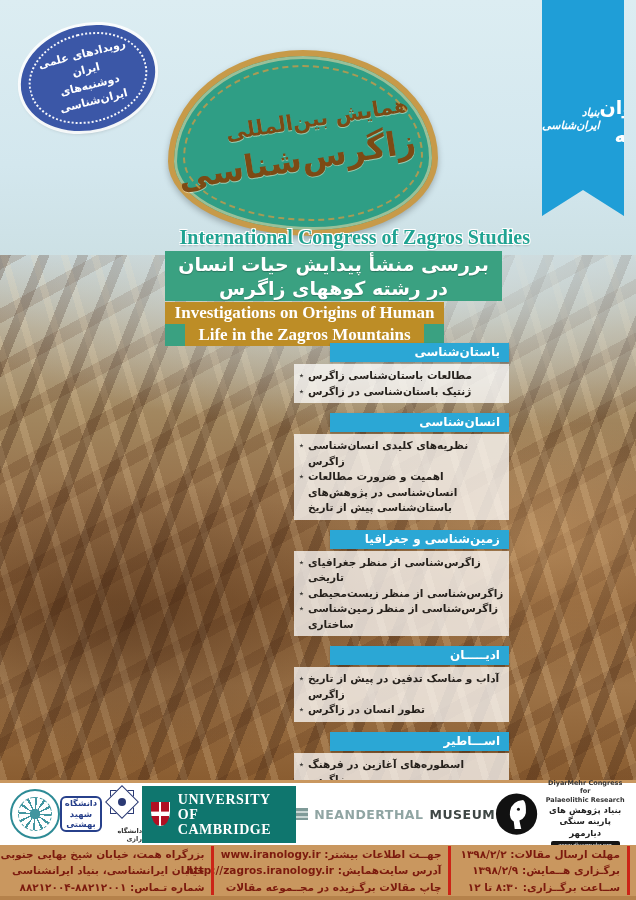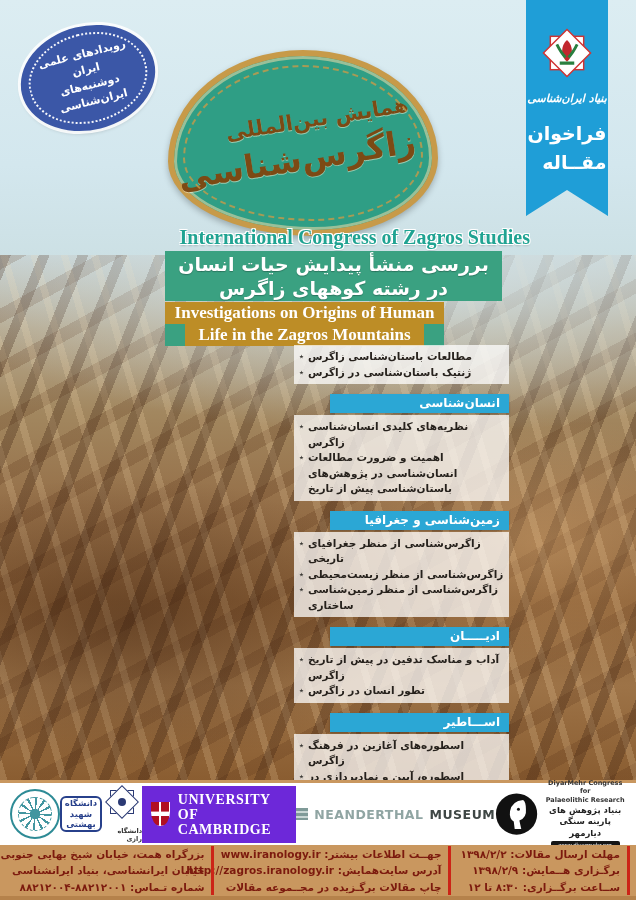--- a/index.html
+++ b/index.html
@@ -18,23 +18,23 @@
       repeating-linear-gradient(151deg,rgba(90,51,24,.22) 0 13px,rgba(0,0,0,0) 13px 47px),
       linear-gradient(180deg,#c7d2d2 0%,#b6a98f 14%,#a2875f 30%,#956f48 48%,#8a5f36 66%,#9d7347 82%,#8a5d31 100%);}
   
   .stamp{position:absolute;left:20px;top:26px;width:136px;height:104px;transform:rotate(-14deg);
     background:#3b57a7;border-radius:50%;box-shadow:0 0 0 3px rgba(255,255,255,.85),0 2px 4px rgba(0,0,0,.25);
     display:flex;align-items:center;justify-content:center;}
   .stamp-in{width:86%;height:82%;border:2px dotted rgba(255,255,255,.95);border-radius:50%;
     display:flex;flex-direction:column;align-items:center;justify-content:center;text-align:center;
     color:#fff;font-weight:bold;font-size:11px;line-height:1.45;direction:rtl;}
   
-  .ribbon{position:absolute;left:526px;top:0;width:82px;height:216px;background:#1f9ed7;
+  .ribbon{position:absolute;left:542px;top:0;width:82px;height:216px;background:#1f9ed7;
     clip-path:polygon(0 0,100% 0,100% 100%,50% 88%,0 100%);box-shadow:0 2px 4px rgba(0,0,0,.2);
-    display:flex;flex-direction:column;align-items:center;padding-top:24px;box-sizing:border-box;}
+    display:flex;flex-direction:row;align-items:center;padding-top:12px;box-sizing:border-box;}
   .emblem{width:58px;height:58px;}
   .foundation{color:#fff;font-size:11px;font-weight:bold;margin-top:10px;direction:rtl;font-style:italic;}
   .call{color:#fff;font-weight:bold;font-size:19px;line-height:1.5;margin-top:14px;text-align:right;direction:rtl;}
   
   .medallion{position:absolute;left:168px;top:50px;width:258px;height:174px;background:#2f9e85;
     border:6px solid #c79a49;border-radius:50% 50% 46% 54% / 60% 58% 42% 40%;
     box-shadow:0 3px 6px rgba(0,0,0,.25), inset 0 0 0 3px rgba(240,220,170,.55);
     display:flex;flex-direction:column;align-items:center;justify-content:center;}
   .medallion:after{content:"";position:absolute;inset:9px;border:2px dashed rgba(199,154,73,.8);
     border-radius:inherit;pointer-events:none;}
@@ -76,21 +76,21 @@
     repeating-conic-gradient(#2e8b96 0 9deg,transparent 9deg 30deg);opacity:.9;}
   .sbu-box{width:42px;height:36px;border:2px solid #27408b;border-radius:6px;
     display:flex;align-items:center;justify-content:center;text-align:center;
     color:#27408b;font-weight:bold;font-size:8.5px;line-height:1.25;direction:rtl;padding:2px;box-sizing:border-box;}
   .razi{display:flex;flex-direction:column;align-items:center;}
   .razi-star{position:relative;width:34px;height:34px;}
   .razi-star i,.razi-star b{position:absolute;inset:5px;border:1.5px solid #2b3a74;background:#fff;}
   .razi-star b{transform:rotate(45deg);}
   .razi-star s{position:absolute;inset:13px;border:none;background:#2b3a74;border-radius:50%;}
   .razi-cap{font-size:6.5px;font-weight:bold;color:#333;direction:rtl;margin-top:2px;}
-  .cam{background:#6d28d9;color:#fff;padding:6px 9px;display:flex;align-items:center;gap:8px;}
+  .cam{background:#0f766e;color:#fff;padding:6px 9px;display:flex;align-items:center;gap:8px;}
   .cam-shield{width:20px;height:24px;background:#fff;border-radius:0 0 50% 50%/0 0 58% 58%;
     background-image:linear-gradient(#b10f22,#b10f22),linear-gradient(#b10f22,#b10f22),
       linear-gradient(#b10f22,#b10f22),linear-gradient(#b10f22,#b10f22);
     background-size:44% 40%;background-position:0 0,100% 0,0 100%,100% 100%;background-repeat:no-repeat;}
   .cam-txt{font-family:"Liberation Serif",serif;font-weight:bold;font-size:14px;line-height:15px;letter-spacing:.5px;}
   .nm{display:flex;align-items:center;gap:6px;}
   .nm-ic{width:12px;height:12px;background:repeating-linear-gradient(180deg,#7f9a98 0 3px,#c9d6d4 3px 5px);}
   .nm-t1{color:#90a5a3;font-weight:bold;font-size:12.5px;letter-spacing:.5px;}
   .nm-t2{color:#3f4745;font-weight:bold;font-size:12.5px;letter-spacing:.5px;}
   .dm{display:flex;align-items:center;gap:6px;}
@@ -152,20 +152,21 @@
     <div class="r2">
       <div class="cap"></div>
       <div class="mid">Life in the Zagros Mountains</div>
       <div class="cap"></div>
     </div>
   </div>
 
   <div class="topics">
 
     <div class="sec">
+      <div class="sec-h">باستان‌شناسی</div>
       <div class="panel">
         <div class="item">
             <span class="bullet">٭</span>
             <span>مطالعات باستان‌شناسی زاگرس</span>
           </div>
         <div class="item">
             <span class="bullet">٭</span>
             <span>ژنتیک باستان‌شناسی در زاگرس</span>
           </div>
       </div>

